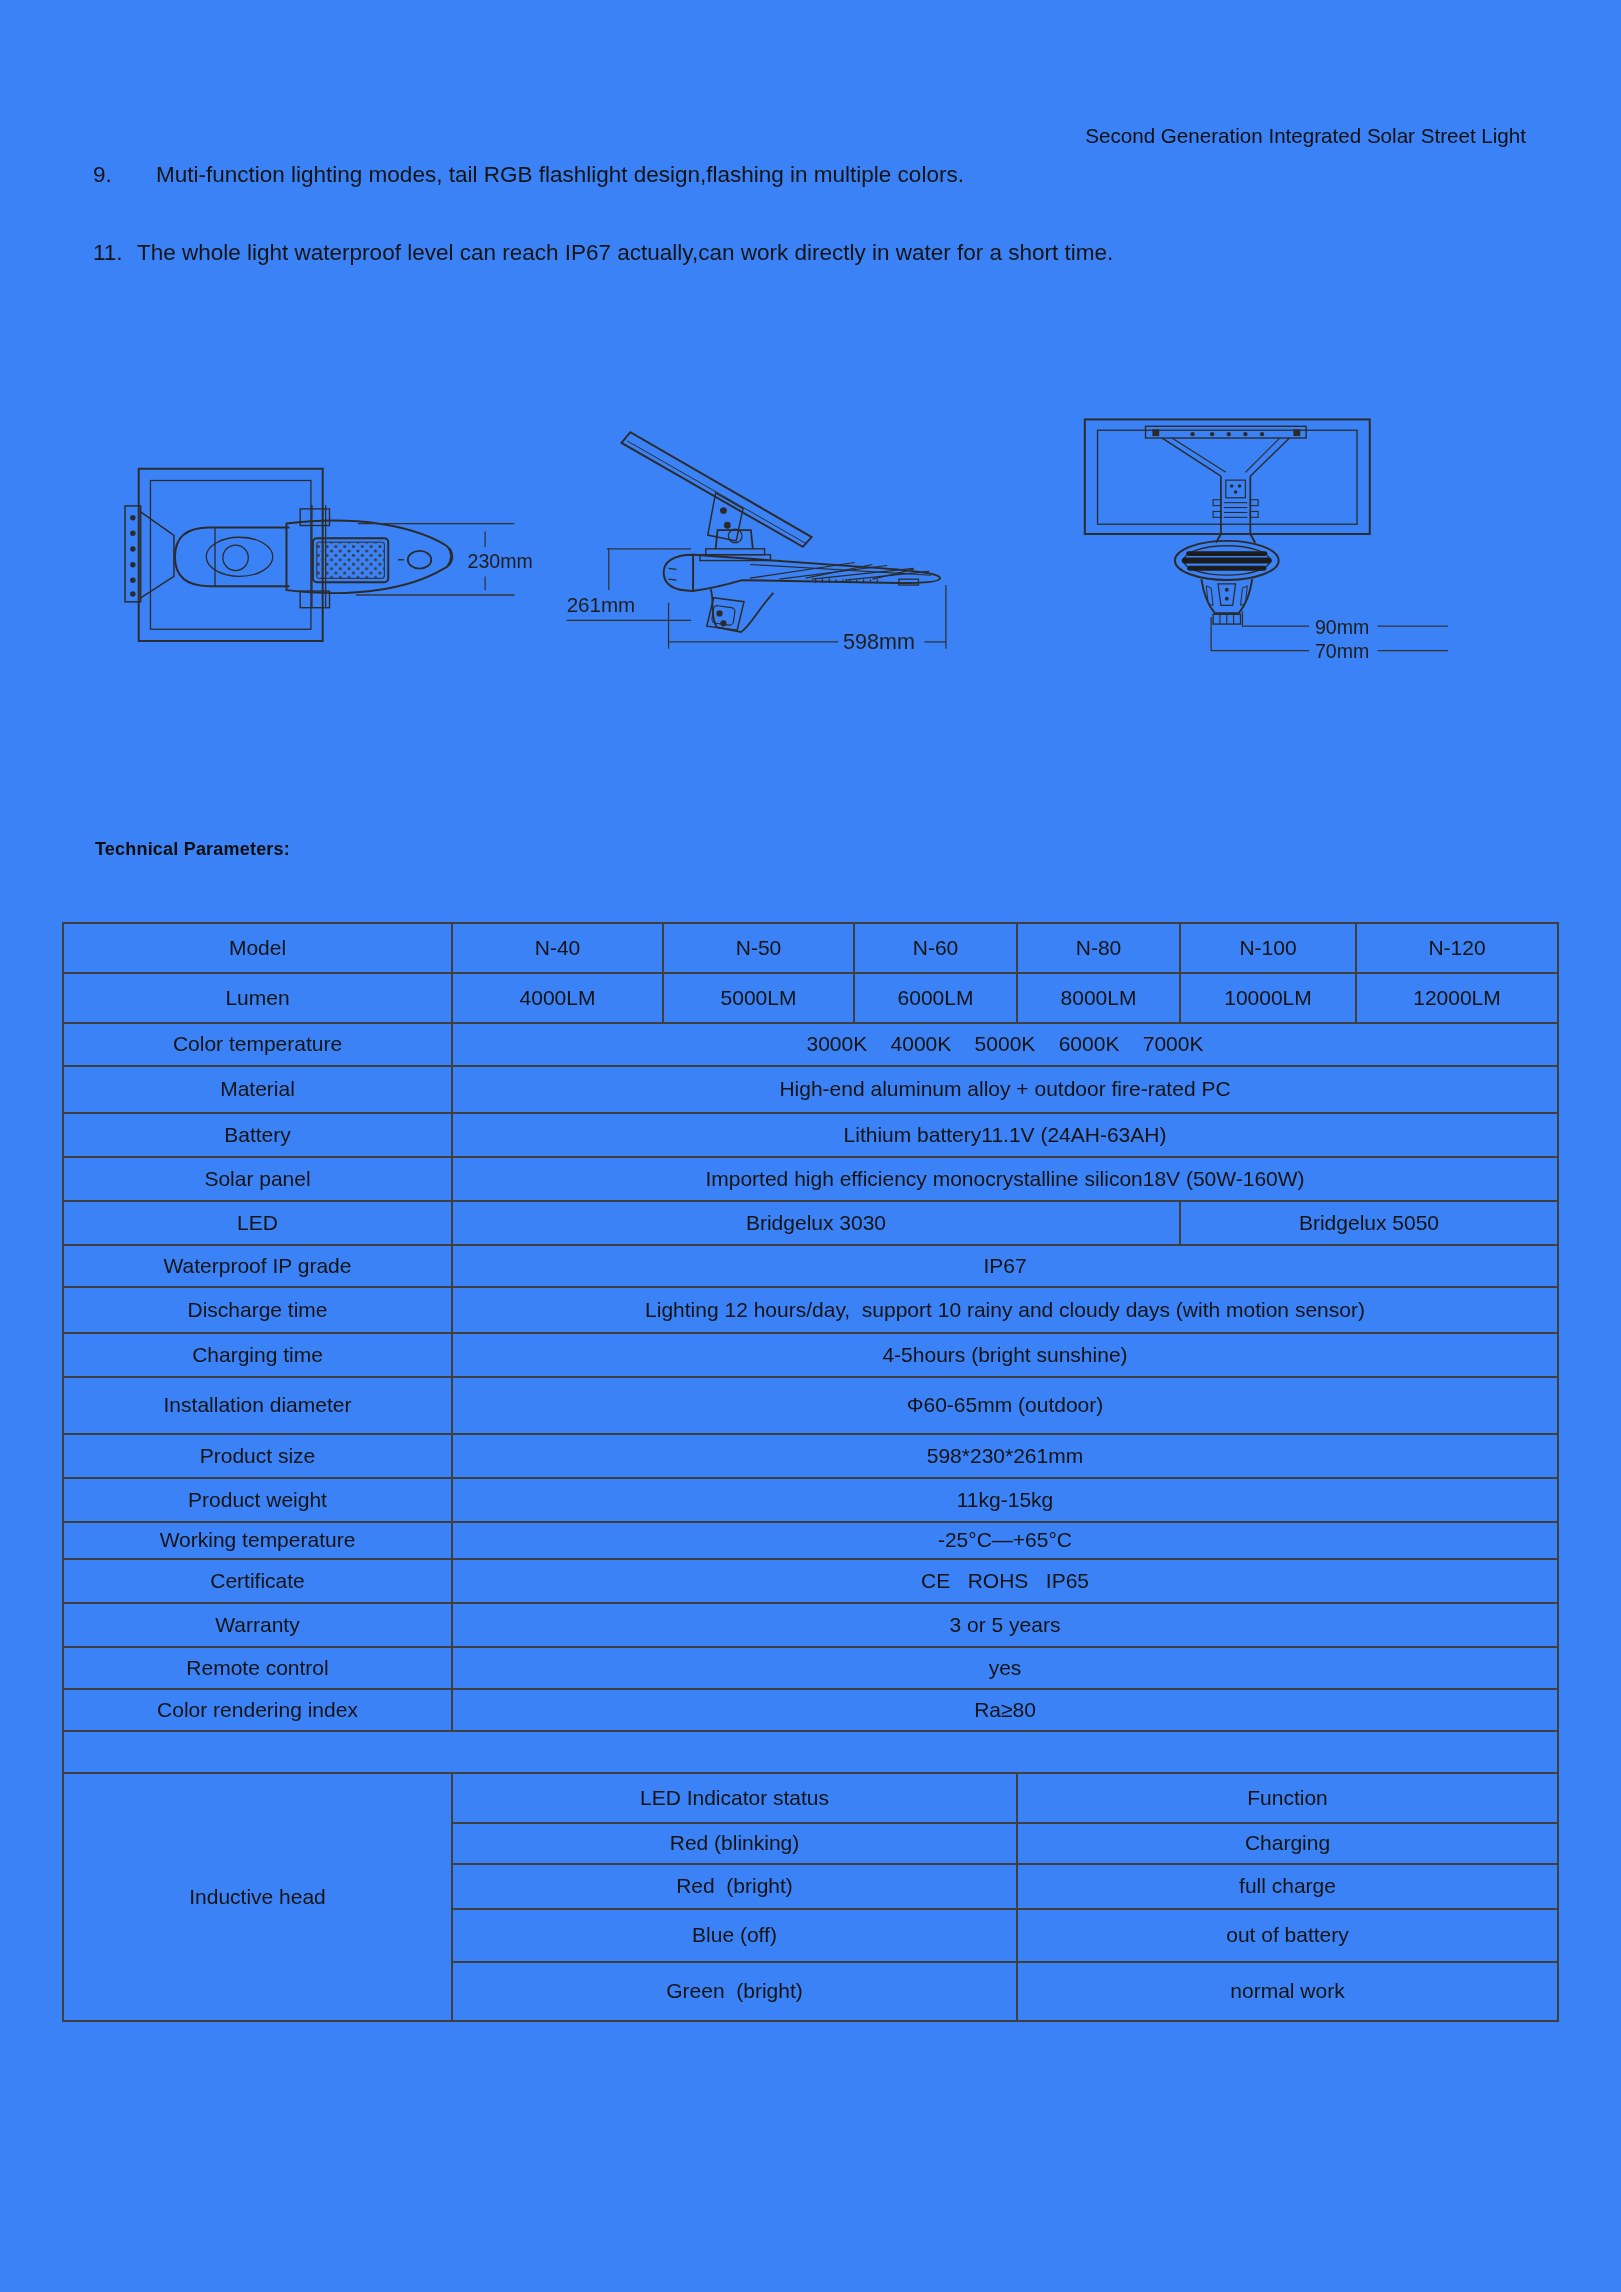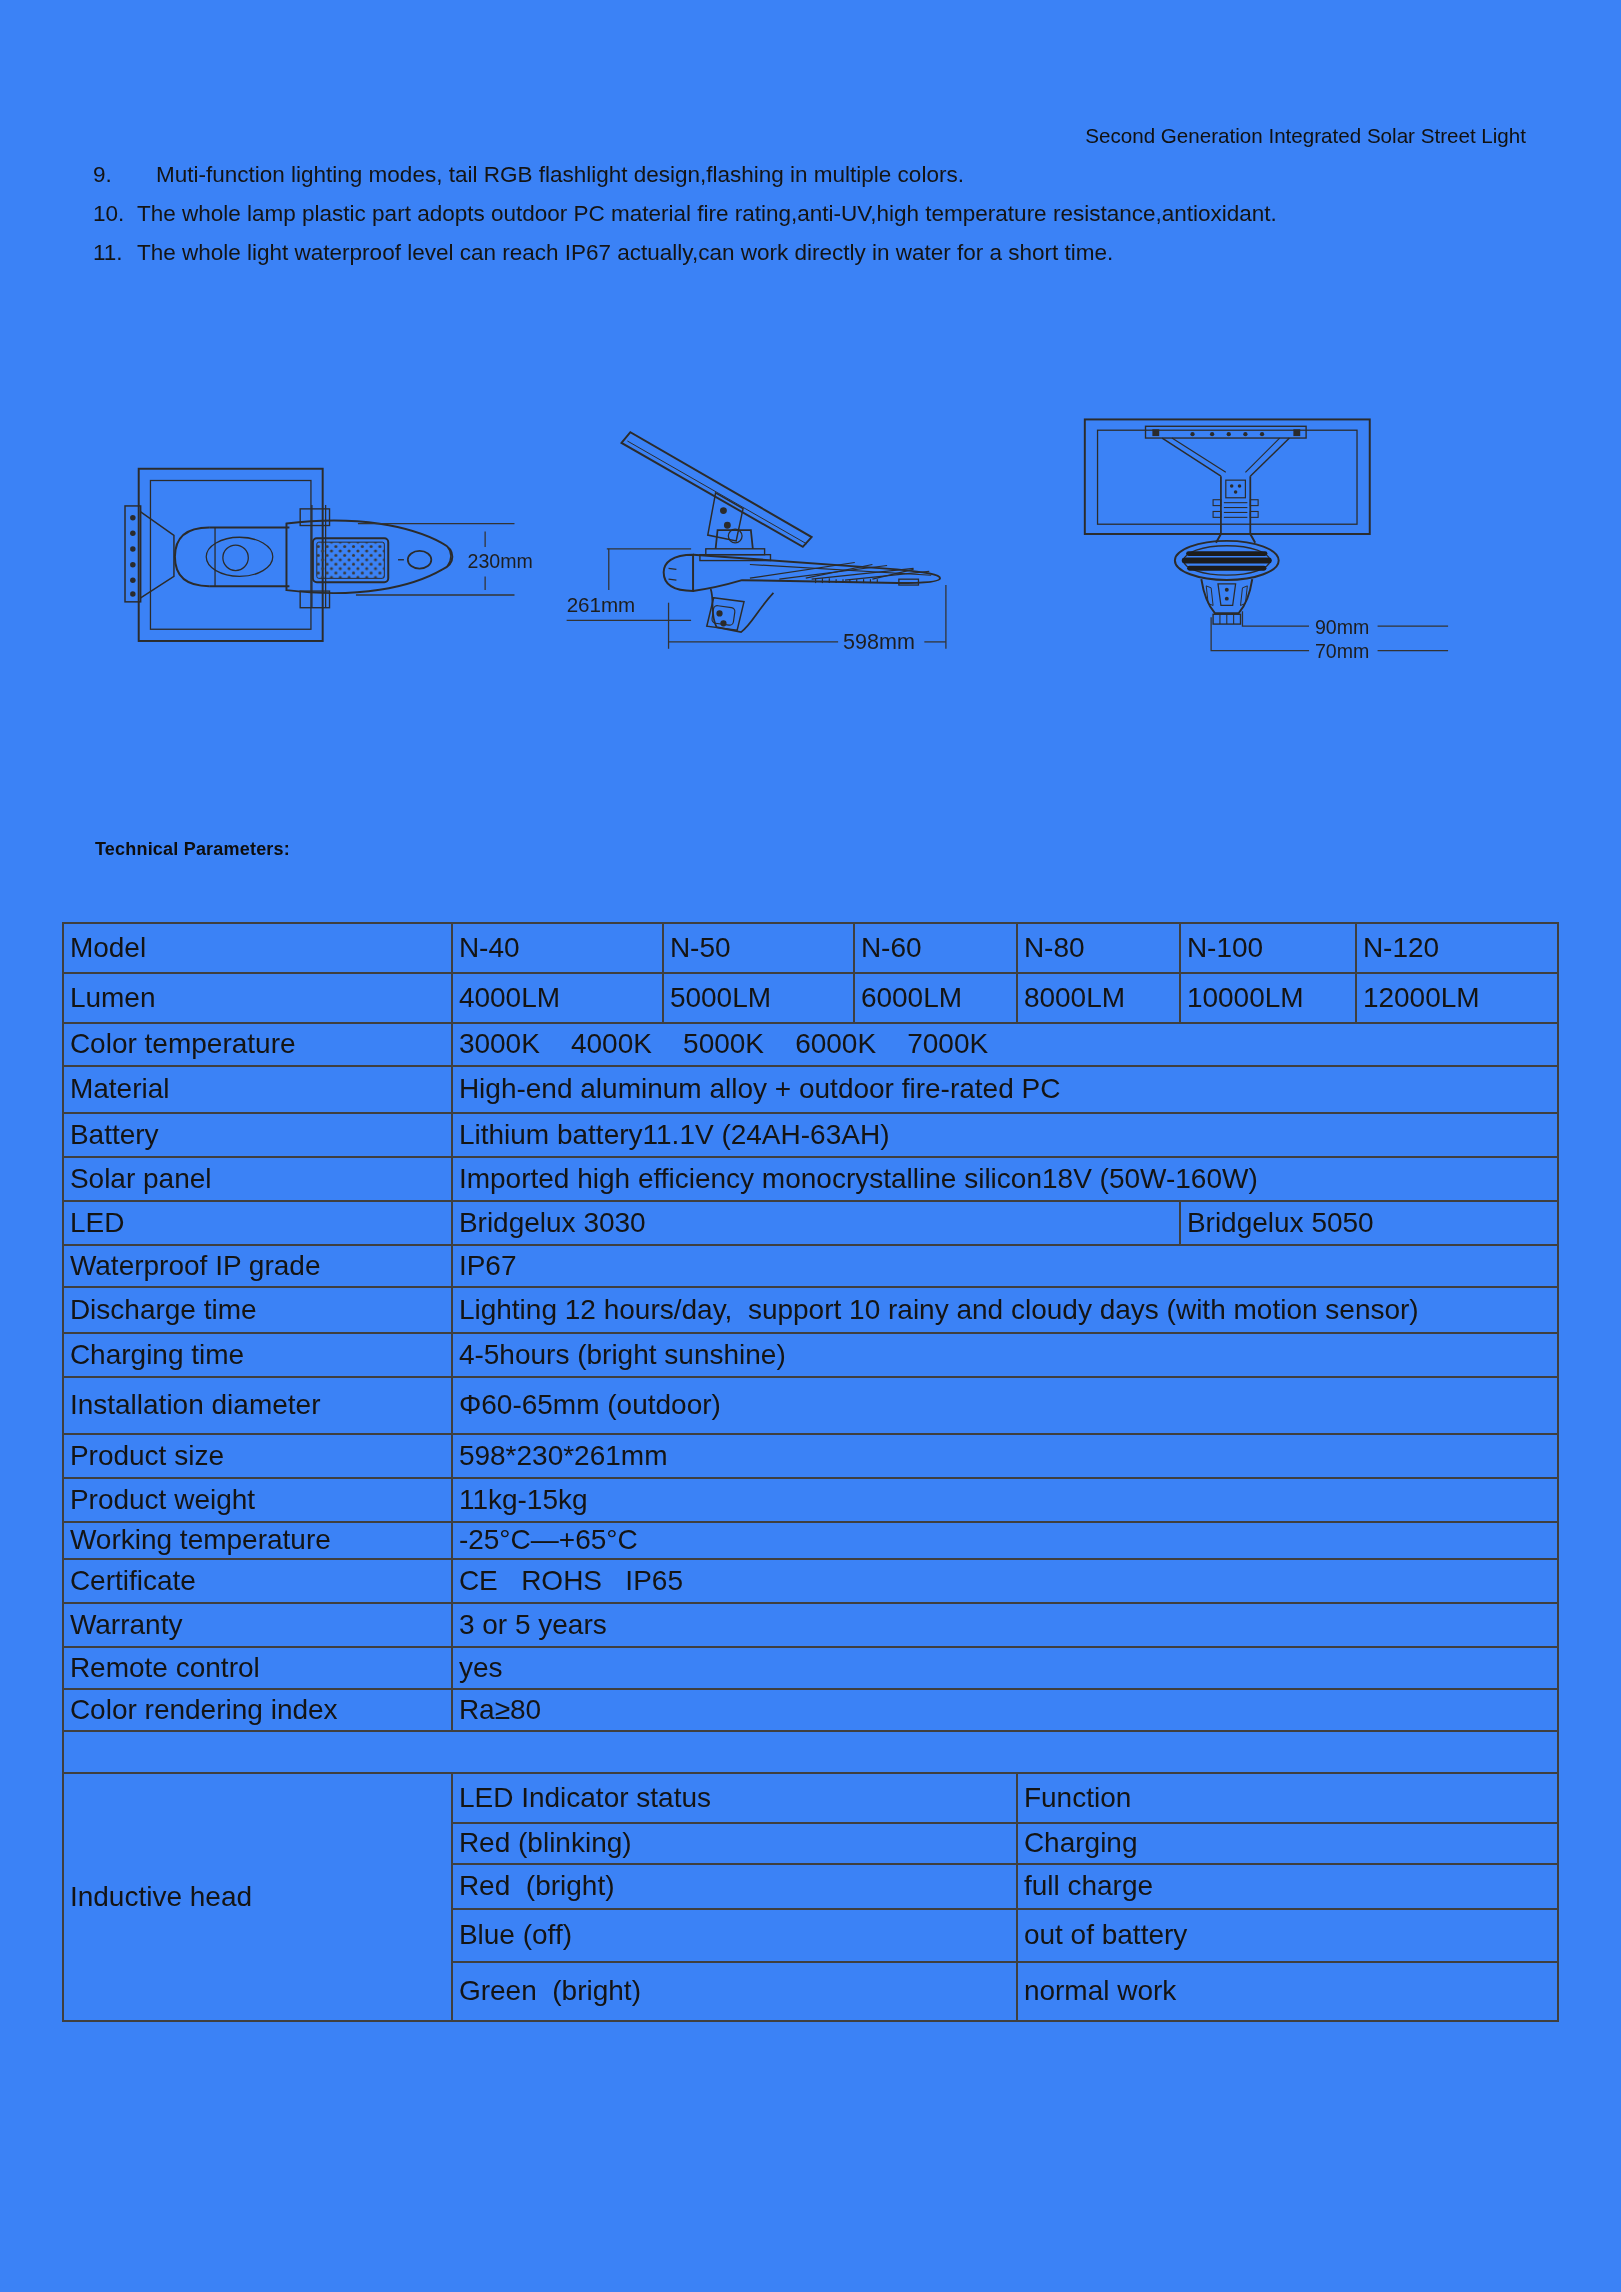--- a/index.html
+++ b/index.html
@@ -18,42 +18,38 @@
     position:absolute; left:95px; top:839px; font-size:18px; font-weight:bold; color:#0e0e0e; letter-spacing:0.2px;
   }
   svg.drawing{ position:absolute; }
   #d1{ left:113px; top:412px; }
   #d2{ left:549px; top:392px; }
   #d3{ left:1029px; top:382px; }
   .dim-text{ font-family:"Liberation Sans","DejaVu Sans",sans-serif; fill:#1e1e1e; }
   table.specs{
     position:absolute; left:62px; top:922px; width:1495px;
     border-collapse:collapse; table-layout:fixed;
-    font-size:28px; color:#141414; 
+    font-size:21px; color:#141414; text-align:center;
   }
   table.specs td{
     border:2px solid #3f3f3f; padding:0 5.9px; vertical-align:middle;
     white-space:pre-wrap; overflow:hidden; line-height:1.15;
   }
   td.blank{ border-left:2px solid #3f3f3f; border-right:2px solid #3f3f3f; }
 </style>
 </head>
 <body>
 
 <div class="page">
 
   <div class="doc-header">Second Generation Integrated Solar Street Light</div>
 
   <div class="feat first" style="top:161px">
     <span class="num">9.</span>
     <span class="txt">Muti-function lighting modes, tail RGB flashlight design,flashing in multiple colors.</span>
-  </div>
-  <div class="feat" style="top:200px">
-    <span class="num">10.</span>
-    <span class="txt">The whole lamp plastic part adopts outdoor PC material fire rating,anti-UV,high temperature resistance,antioxidant.</span>
   </div>
   <div class="feat" style="top:239px">
     <span class="num">11.</span>
     <span class="txt">The whole light waterproof level can reach IP67 actually,can work directly in water for a short time.</span>
   </div>
 
   <svg id="d1" class="drawing" width="436" height="274" viewBox="0 0 445 280">
     <defs>
       <pattern id="dotgrid" width="9" height="9" patternUnits="userSpaceOnUse">
         <circle cx="2.5" cy="2.5" r="1.6" fill="#3a3a3a"></circle>

